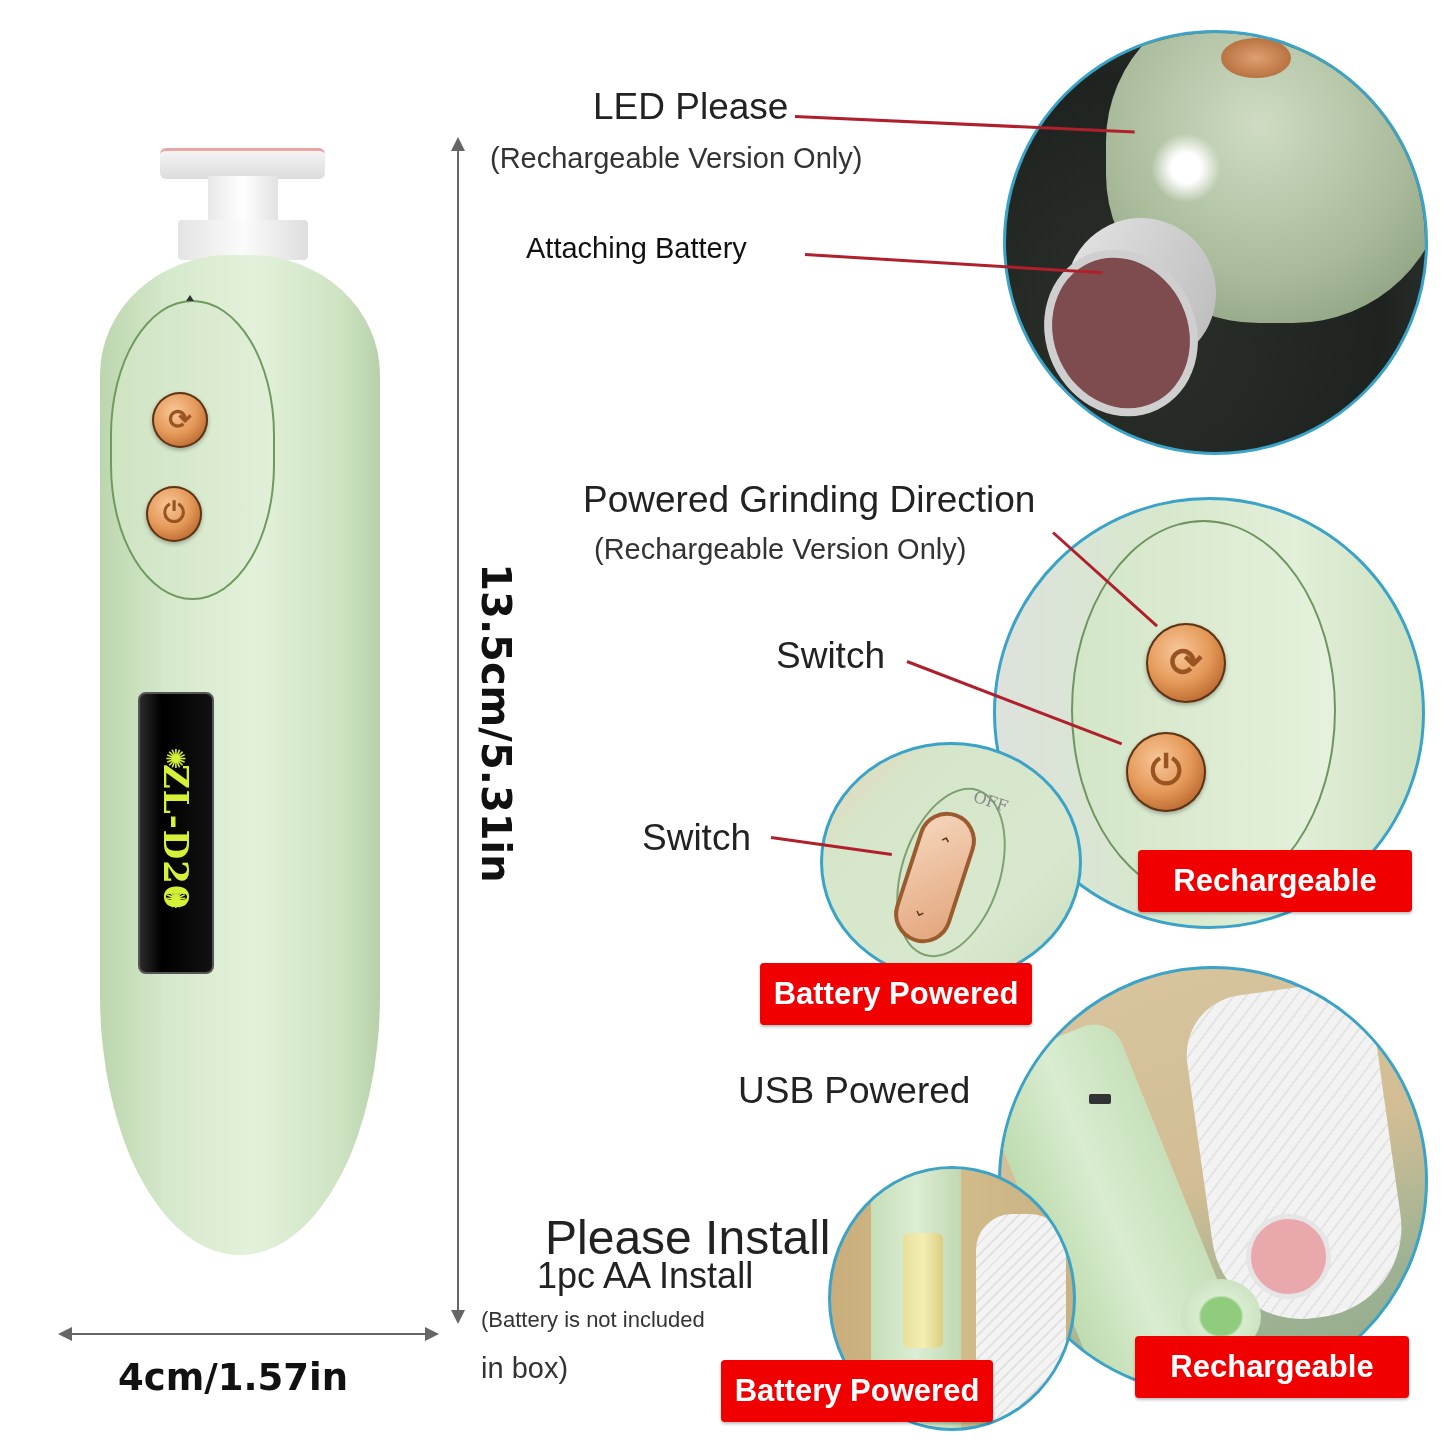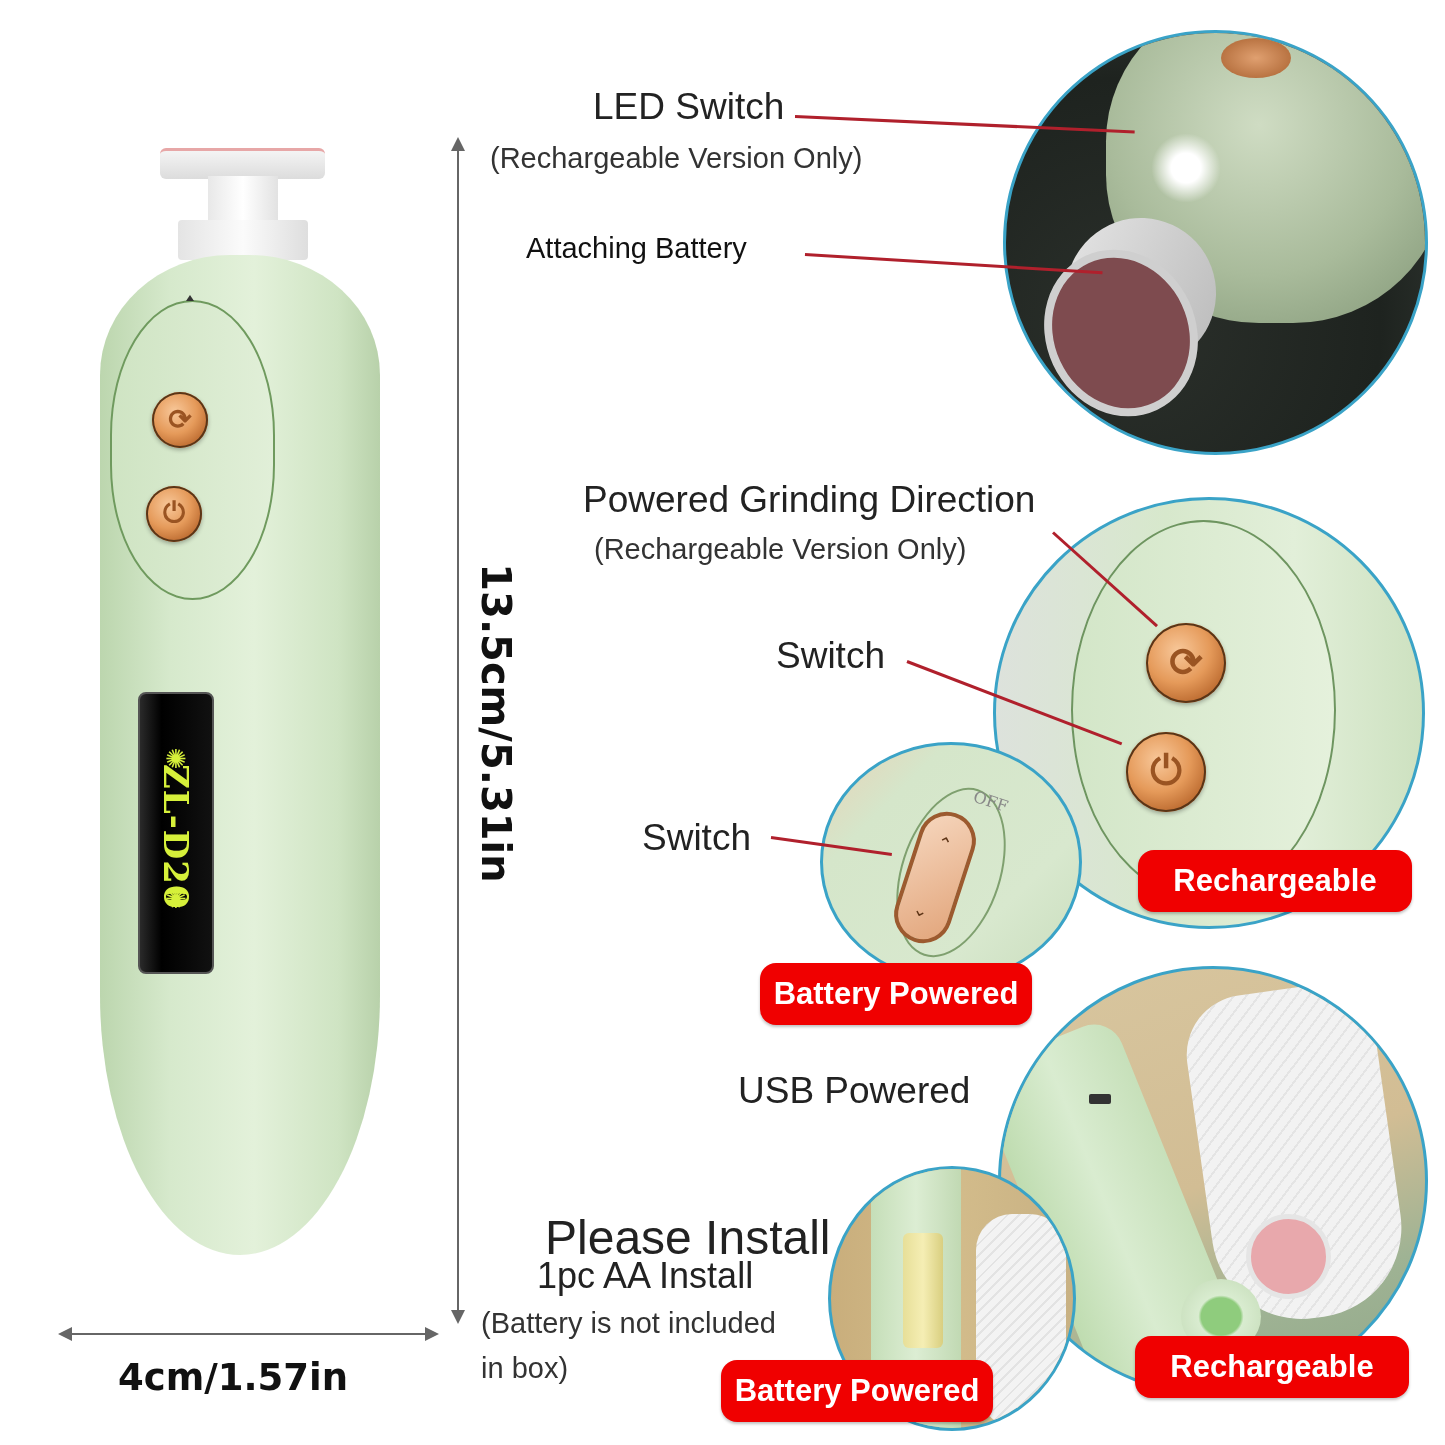--- a/index.html
+++ b/index.html
@@ -1,20 +1,20 @@
 <!DOCTYPE html>
 <html><head>
 <meta charset="utf-8">
 <style>
   html, body { margin:0; padding:0; background:#ffffff; }
   body { width:1445px; height:1445px; position:relative; overflow:hidden; font-family:"Liberation Sans", sans-serif; color:#222; }
   .abs { position:absolute; }
   .label { position:absolute; white-space:nowrap; color:#222; font-family:"Liberation Sans", sans-serif; }
   .callout { position:absolute; height:3px; background:#b0202c; transform-origin:0 50%; }
-  .badge { position:absolute; background:#f00000; color:#fff; font-weight:bold; border-radius:16px; display:flex; align-items:center; justify-content:center; font-size:31px; box-shadow:0 2px 3px rgba(0,0,0,.25); }
+  .badge { position:absolute; background:#f00000; color:#fff; font-weight:bold; border-radius:4px; display:flex; align-items:center; justify-content:center; font-size:31px; box-shadow:0 2px 3px rgba(0,0,0,.25); }
   .circle { position:absolute; border-radius:50%; border:3px solid #3aa3c7; overflow:hidden; box-sizing:border-box; }
   .btn-gold { position:absolute; border-radius:50%; background:radial-gradient(circle at 40% 35%, #f8c89a 0%, #e59a5a 45%, #b7652b 80%, #6a3a18 100%); box-shadow:0 0 0 2px #5a3517 inset, 0 2px 4px rgba(0,0,0,.3); }
   .btn-gold .glyph { position:absolute; left:50%; top:50%; transform:translate(-50%,-52%); color:#9a5422; font-weight:bold; }
   .dim-text { font-family:"DejaVu Sans", sans-serif; font-weight:bold; color:#111; }
 </style>
 </head>
 <body>
 
 <div class="abs" style="left:90px; top:140px; width:300px; height:1120px;">
 
@@ -53,21 +53,21 @@
 <div class="abs dim-text" style="left:118px; top:1356px; font-size:37px;">4cm/1.57in</div>
 
 <div class="circle" style="left:1003px; top:30px; width:425px; height:425px; background:radial-gradient(circle at 30% 70%, #2b302b 0%, #1e231f 60%, #3b423c 100%);">
   <div class="abs" style="left:100px; top:-40px; width:340px; height:330px; background:radial-gradient(circle at 45% 40%, #cfdcc3 0%, #a9bb9b 55%, #7f9474 100%); border-radius:45%;"></div>
   <div class="abs" style="left:145px; top:100px; width:70px; height:70px; border-radius:50%; background:radial-gradient(circle,#ffffff 0%,#ffffff 30%,rgba(255,255,255,0) 70%);"></div>
   <div class="abs" style="left:215px; top:5px; width:70px; height:40px; border-radius:50%; background:radial-gradient(#e0a070,#a8602e);"></div>
   <div class="abs" style="left:60px; top:185px; width:150px; height:150px; border-radius:50%; background:linear-gradient(135deg,#e6e6e6,#b9b9b9); transform:rotate(-20deg);"></div>
   <div class="abs" style="left:40px; top:215px; width:150px; height:170px; border-radius:50%; background:#7e4b4f; border:8px solid #cfcfcf; box-sizing:border-box; transform:rotate(-25deg);"></div>
 </div>
 
-<div class="label" style="left:593px; top:86px; font-size:37px; font-weight:normal; color:#222;">LED Switch</div>
+<div class="label" style="left:593px; top:86px; font-size:37px; font-weight:normal; color:#222;">LED Please</div>
 <div class="label" style="left:490px; top:142px; font-size:29px; color:#333;">(Rechargeable Version Only)</div>
 <div class="callout" style="left:795px; top:115px; width:340px; transform:rotate(2.6deg);"></div>
 
 <div class="label" style="left:526px; top:232px; font-size:29px; font-weight:bold; color:#111; font-weight:normal;">Attaching Battery</div>
 <div class="callout" style="left:805px; top:253px; width:298px; transform:rotate(3.5deg);"></div>
 
 <div class="circle" style="left:993px; top:497px; width:432px; height:432px; background:linear-gradient(90deg,#dde2dc 0%,#d7e8cc 40%,#e2efd9 70%,#cde1c0 100%);">
   <div class="abs" style="left:75px; top:20px; width:265px; height:380px; border:2px solid #6e9560; border-radius:50%; box-sizing:border-box; background:linear-gradient(90deg,#d3e6c8,#e5f1dc);"></div>
   <div class="btn-gold" style="left:150px; top:123px; width:80px; height:80px;">
     <span class="glyph" style="font-size:40px;">⟳</span>
@@ -113,16 +113,16 @@
 <div class="badge" style="left:1135px; top:1336px; width:274px; height:62px;">Rechargeable</div>
 
 <div class="circle" style="left:828px; top:1166px; width:248px; height:265px; background:linear-gradient(90deg,#c9ae7c 0%,#d3bc8b 50%,#c8b183 100%);">
   <div class="abs" style="left:40px; top:0; width:90px; height:270px; background:linear-gradient(90deg,#c5deb8,#dcedd3,#c1d9b3);"></div>
   <div class="abs" style="left:72px; top:64px; width:40px; height:115px; background:linear-gradient(90deg,#e7df98,#f5eeb4,#d9cf80); border-radius:6px;"></div>
   <div class="abs" style="left:145px; top:45px; width:90px; height:215px; background:repeating-linear-gradient(135deg,#f3f3f3 0 6px,#e3e3e3 6px 8px); border-radius:36px 36px 45px 45px;"></div>
 </div>
 
 <div class="label" style="left:545px; top:1210px; font-size:48px;">Please Install</div>
 <div class="label" style="left:537px; top:1255px; font-size:36px;">1pc AA Install</div>
-<div class="label" style="left:481px; top:1307px; font-size:29px; color:#333;">(Battery is not included</div>
+<div class="label" style="left:481px; top:1307px; font-size:22px; color:#333;">(Battery is not included</div>
 <div class="label" style="left:481px; top:1352px; font-size:29px; color:#333;">in box)</div>
 
 <div class="badge" style="left:721px; top:1360px; width:272px; height:62px;">Battery Powered</div>
 
 </body></html>

